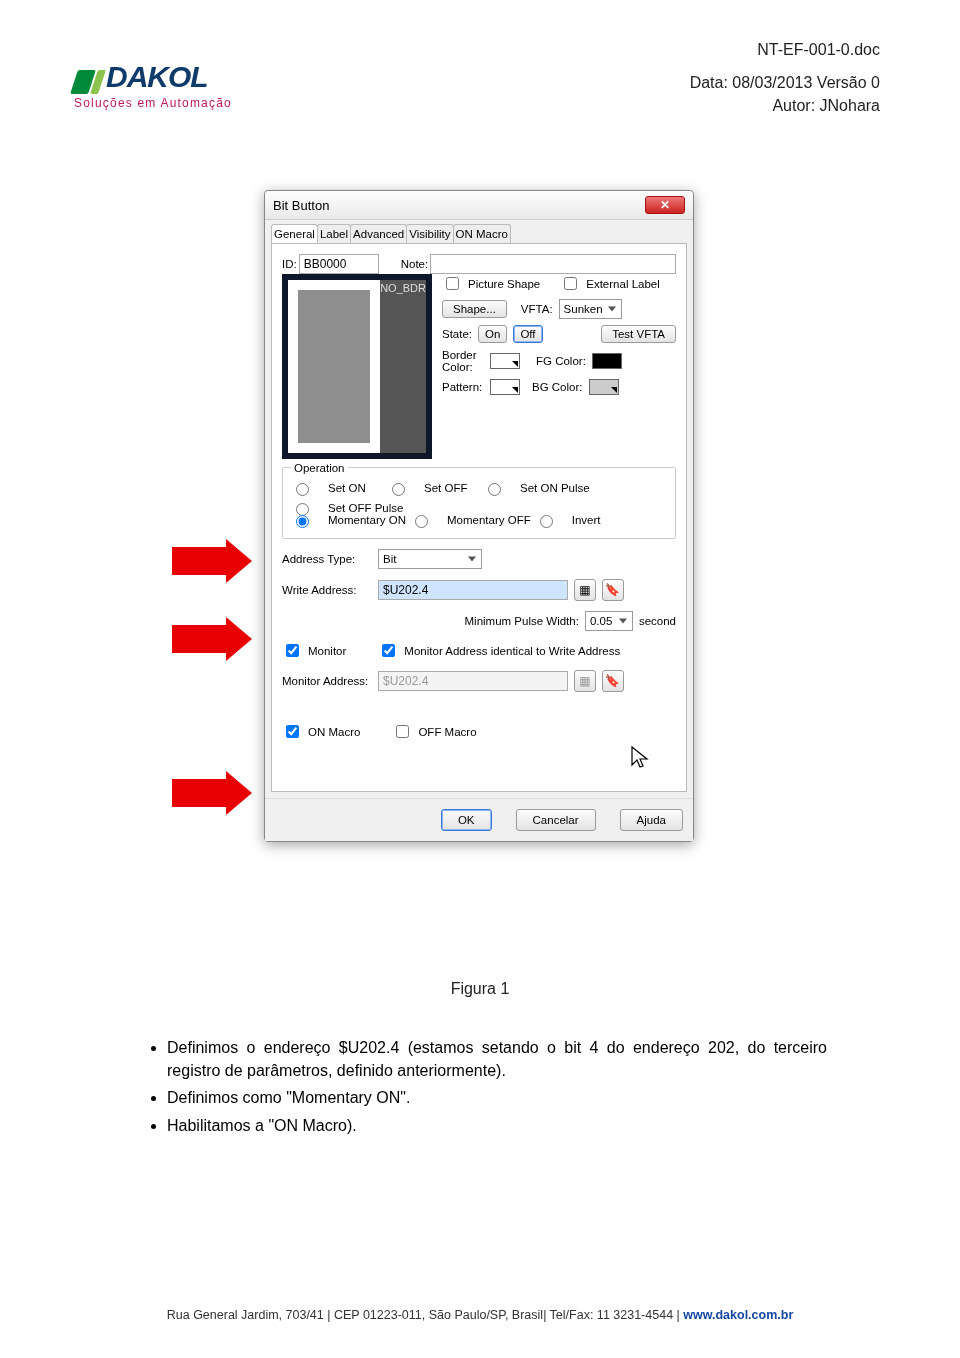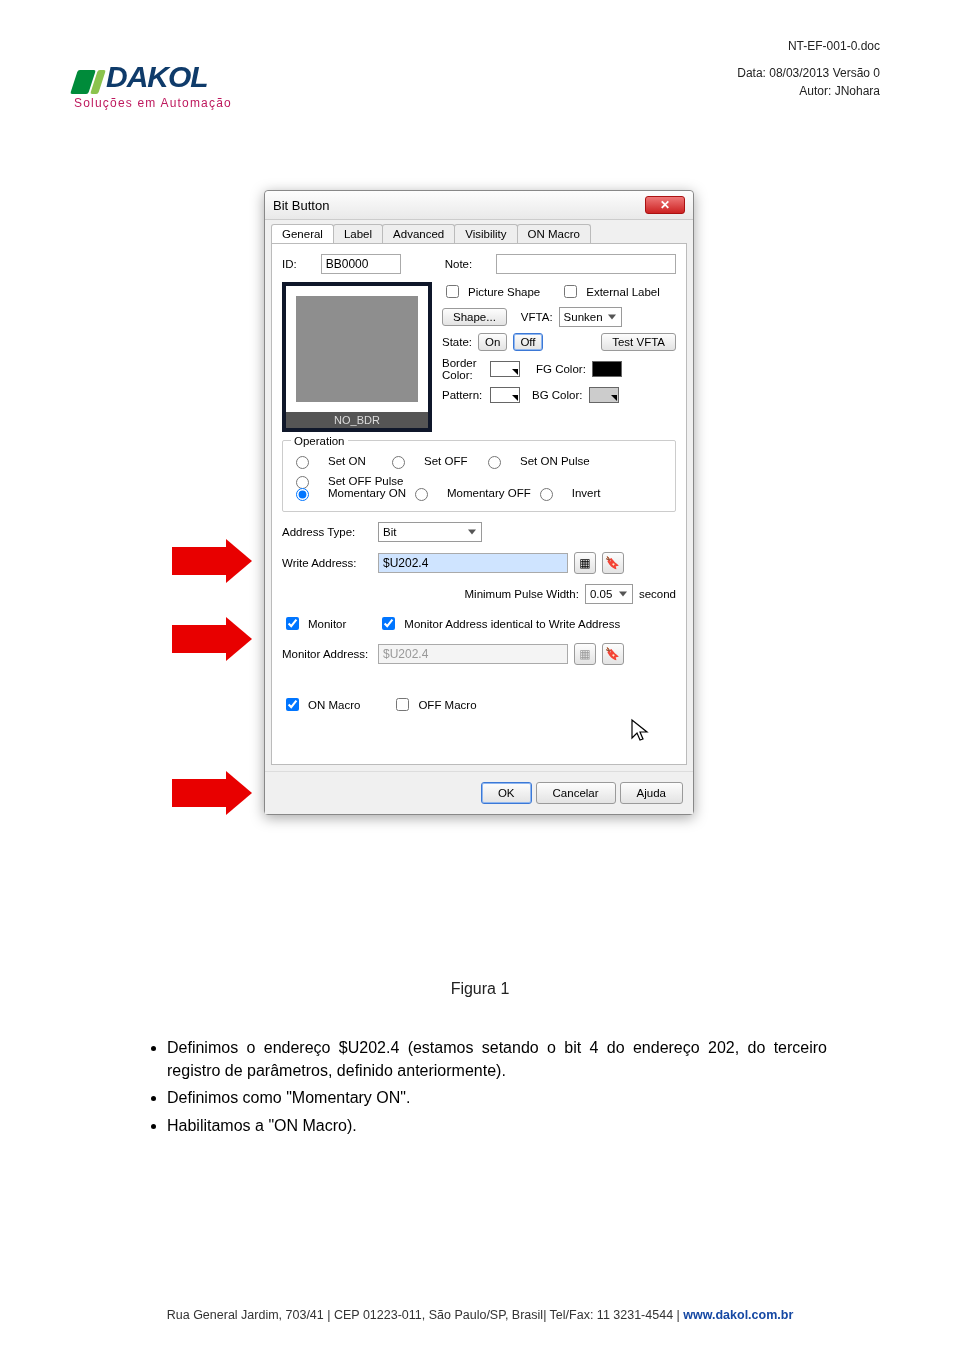--- a/index.html
+++ b/index.html
@@ -25,21 +25,21 @@
   .logo-boxes { display: flex; gap: 2px; margin-right: 4px; }
   .logo-box1 { width: 18px; height: 24px; background: #008b3a; transform: skewX(-18deg); border-radius: 2px; }
   .logo-box2 { width: 8px; height: 24px; background: #8bc34e; transform: skewX(-18deg); border-radius: 2px; }
   .logo-text { font-size: 30px; font-weight: bold; color: #0f3b6a; font-style: italic; letter-spacing: -1px; }
   .logo-sub { font-size: 12px; color: #be185d; letter-spacing: 1.2px; margin-top: 2px; }
   .head-right {
     position: absolute;
     right: 80px;
     top: 38px;
     text-align: right;
-    font-size: 12px;
+    font-size: 16px;
     color: #222;
     line-height: 1.45;
   }
   
   .dialog {
     position: absolute;
     left: 264px;
     top: 190px;
     width: 430px;
     background: #f0f0f0;
@@ -64,52 +64,52 @@
     width: 40px; height: 18px;
     background: linear-gradient(#e77,#c22);
     border: 1px solid #a11;
     border-radius: 3px;
     color: #fff; font-weight: bold;
     display: flex; align-items: center; justify-content: center;
     font-size: 12px;
   }
   .tabbar { display: flex; padding: 4px 6px 0 6px; }
   .tab {
-    padding: 3px 10px;
+    padding: 3px 2px;
     background: #eee;
     border: 1px solid #bbb;
     border-bottom: none;
     margin-right: -1px;
     border-radius: 3px 3px 0 0;
     font-size: 11.5px;
   }
   .tab.active { background: #fff; position: relative; z-index: 2; }
   .tabpanel {
     background: #fff;
     border: 1px solid #bbb;
     margin: 0 6px 6px 6px;
     padding: 10px;
     position: relative;
   }
-  .row { display: flex; align-items: center; gap: 24px; margin-bottom: 8px; }
+  .row { display: flex; align-items: center; gap: 2px; }
   .label { font-size: 11.5px; }
   .input {
     border: 1px solid #aaa;
     background: #fff;
     height: 20px;
     padding: 1px 4px;
     font-size: 12px;
     font-family: inherit;
   }
   .preview-area { display: flex; gap: 10px; }
   .preview-box {
     width: 150px;
-    height: 150px;
-    border: 4px solid #0f172a;
-    display: flex; flex-direction: column;
+    height: 185px;
+    border: 6px solid #0f172a;
+    display: flex; 
   }
   .preview-square {
     flex: 1;
     margin: 10px;
     background: #8e8e8e;
   }
   .preview-caption {
     text-align: center;
     background: #555;
     color: #ddd;
@@ -187,21 +187,21 @@
     background: linear-gradient(#fdfdfd,#e3e3e3);
     border-radius: 3px;
     display: flex; align-items: center; justify-content: center;
     font-size: 12px;
   }
   .disabled { color: #999; }
   .input.disabled { background: #f4f4f4; color: #999; }
   .dlgbuttons {
     display: flex;
     justify-content: flex-end;
-    gap: 4px;
+    gap: 24px;
     padding: 10px;
     background: #f0f0f0;
     border-top: 1px solid #ddd;
   }
   .dlgbuttons .btn { padding: 4px 16px; }
   .dlgbuttons .btn.primary { border-color: #3b78d6; box-shadow: 0 0 0 1px #8fb6ef inset; }
   .cursor-icon { position: absolute; right: 26px; bottom: -34px; font-size: 22px; color: #333; }
   
   .arrow {
     position: absolute;

